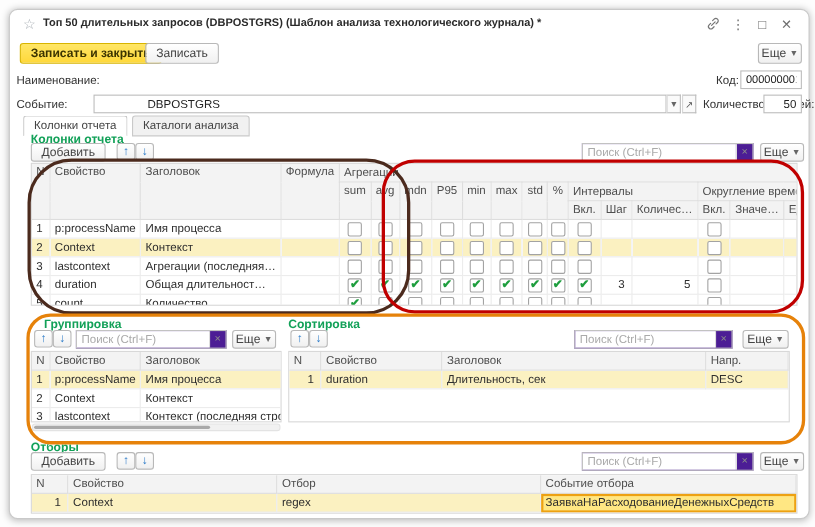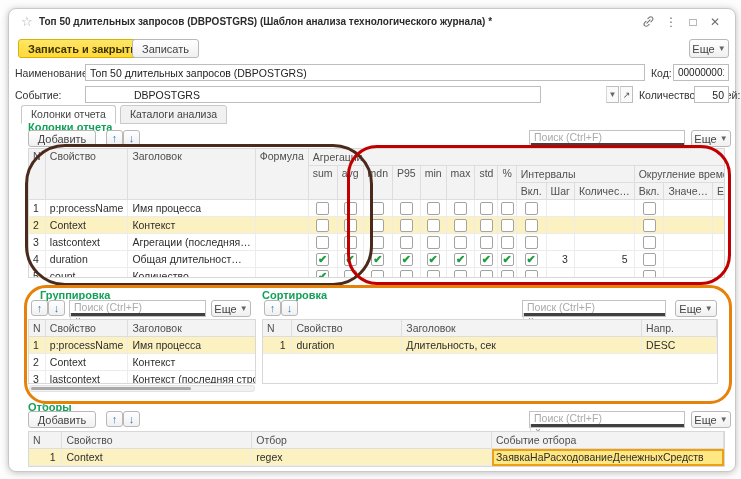--- a/index.html
+++ b/index.html
@@ -25,21 +25,21 @@
        font-size:10.5px;color:#222;height:17px;box-sizing:border-box;padding:0 4px;outline:none;}
   .mini-btn{width:13px;height:17px;border:1px solid #bdbdbd;border-left:1px solid #d7d7d7;background:#fafafa;
        display:inline-flex;align-items:center;justify-content:center;box-sizing:border-box;}
   
   .tab{display:inline-block;height:17px;line-height:16px;padding:0 9px;border:1px solid #c9c9c9;
        background:#f1f1f1;border-radius:3px 3px 0 0;font-size:10.5px;color:#444;margin-right:1px;}
   .tab.active{background:#fff;border-bottom-color:#fff;}
   
   .sect{font-size:11px;font-weight:bold;color:#12a158;}
   
-  .search{display:flex;height:17px;border:1px solid #c2c2c2;background:#404040;box-sizing:border-box;flex-direction:column;}
+  .search{display:flex;height:17px;border:1px solid #c2c2c2;background:#4c1d95;box-sizing:border-box;}
   .search input{border:0;flex:1;min-width:0;font-family:"Liberation Sans",sans-serif;font-size:10.5px;
        padding:0 4px;color:#333;outline:none;}
   .search input::placeholder{color:#aaa;}
   .search .clear{width:14px;text-align:center;color:#8a8a8a;border-left:1px solid #ddd;
        line-height:15px;font-size:10px;}
   
   .tblwrap{border:1px solid #d8d8d8;background:#fff;overflow:hidden;box-sizing:border-box;}
   table.grid{border-collapse:collapse;table-layout:fixed;font-size:10.5px;}
   table.grid th{background:#f3f3f3;color:#4f4f4f;font-weight:normal;text-align:left;
        padding:1px 4px;border-right:1px solid #ddd;border-bottom:1px solid #ddd;height:14px;
@@ -80,26 +80,25 @@
   <div class="abs wicon" style="left:698px;top:6px;">✕</div>
 
   <button class="btn btn-primary abs" style="left:9px;top:30px;">Записать и закрыть</button>
   <button class="btn abs" style="left:123px;top:30px;">Записать</button>
   <button class="btn abs" style="left:680px;top:30px;width:40px;padding:0 6px;">
     <span>Еще</span>
         <span class="caret">▼</span>
   </button>
 
   <div class="abs lbl" style="left:6px;top:58px;">Наименование:</div>
-  <input class="inp abs" style="left: 76px; top: 55px; width: 560px;" value="Топ 50 длительных запросов (DBPOSTGRS)">
   <div class="abs lbl" style="left:642px;top:58px;">Код:</div>
   <input class="inp abs" style="left: 664px; top: 55px; width: 56px; font-size: 10px;" value="000000001">
 
   <div class="abs lbl" style="left:6px;top:80px;">Событие:</div>
-  <input class="inp abs" style="left: 76px; top: 77px; width: 456px; padding-left: 48px;" value="DBPOSTGRS">
+  <input class="inp abs" style="left: 76px; top: 77px; width: 521px; padding-left: 48px;" value="DBPOSTGRS">
   <div class="mini-btn abs" style="left:597px;top:77px;">
         <span class="caret">▼</span>
       </div>
   <div class="mini-btn abs" style="left:611px;top:77px;font-size:9px;color:#555;">
         <span>↗</span>
       </div>
   <div class="abs lbl" style="left:630px;top:80px;">Количество записей:</div>
   <input class="inp abs" style="left: 685px; top: 77px; width: 35px; text-align: right;" value="50">
 
   <div class="abs" style="left:12px;top:96px;">

